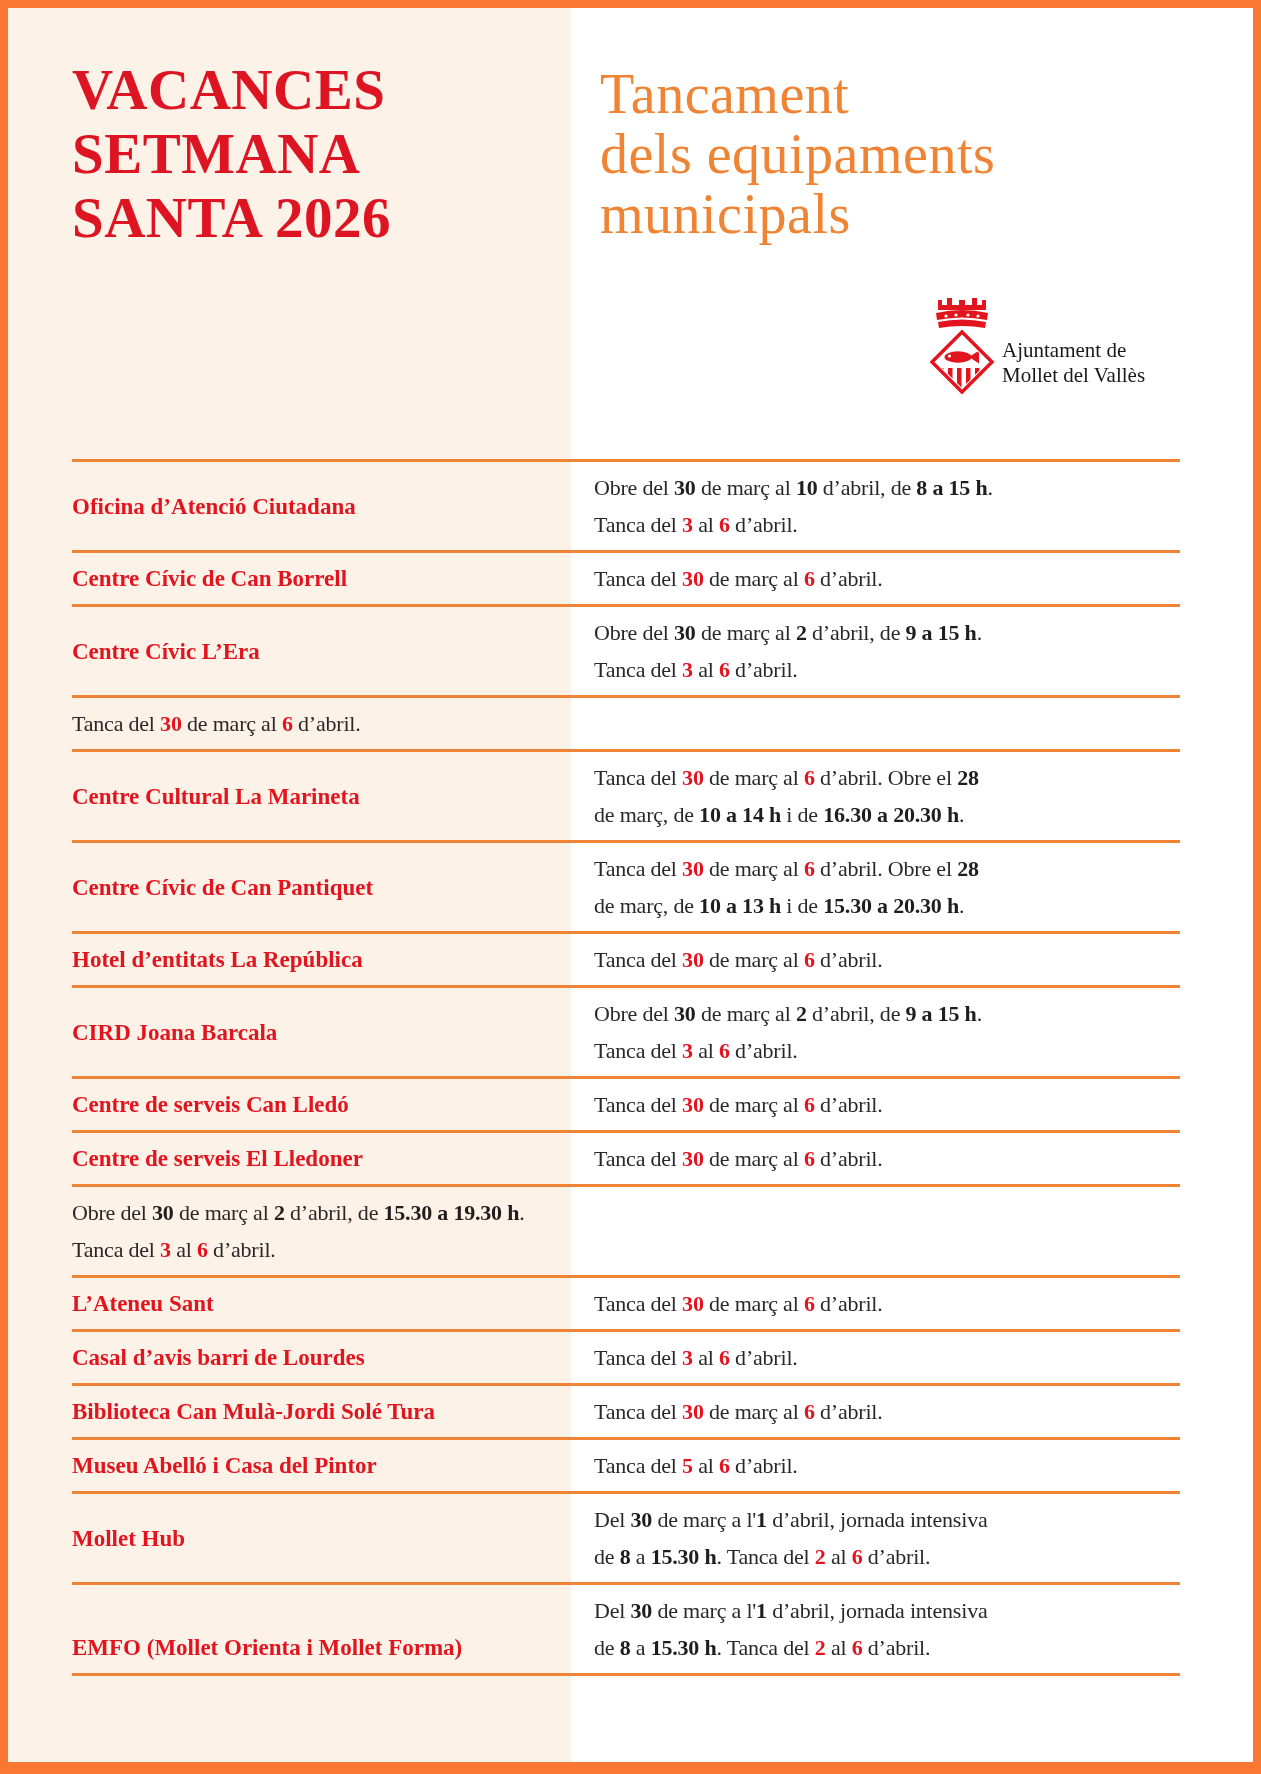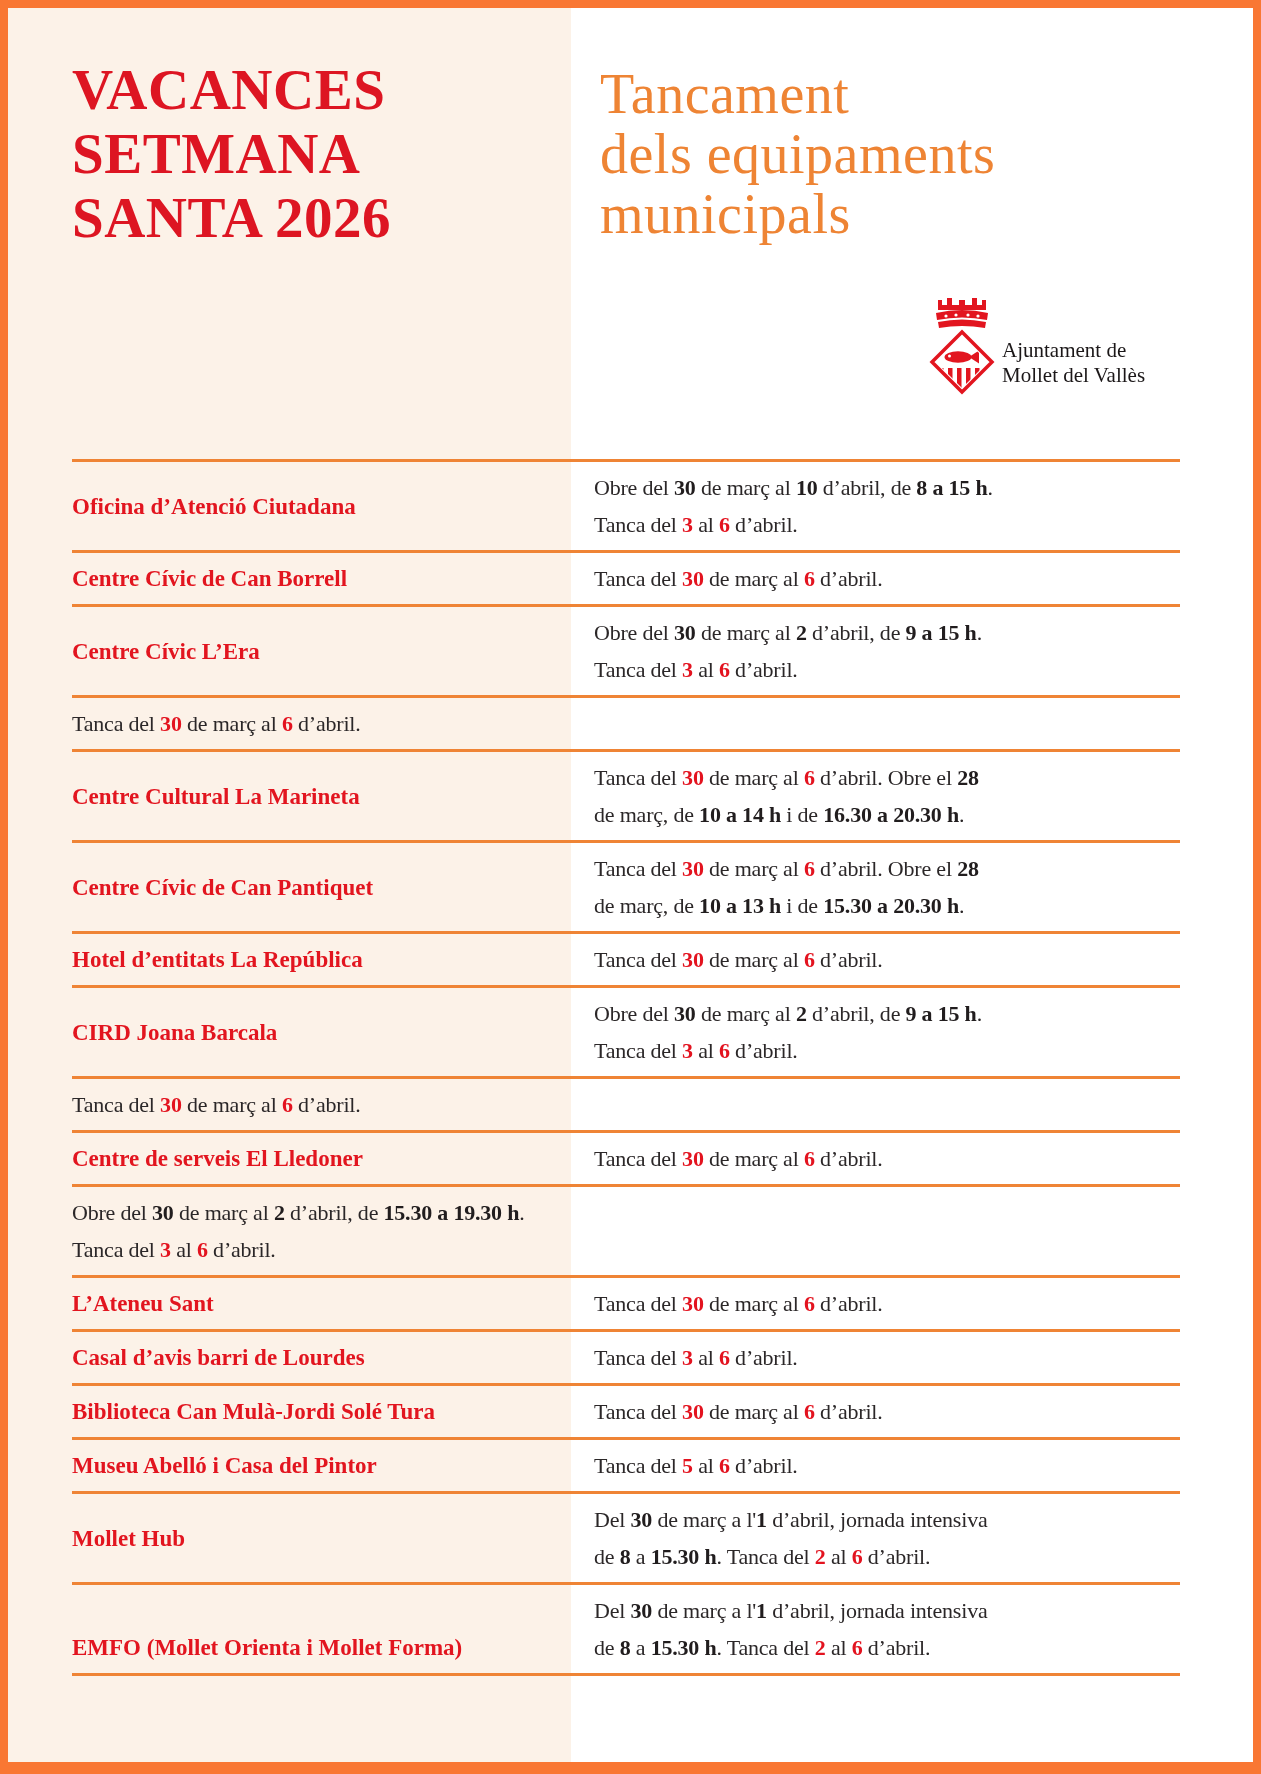--- a/index.html
+++ b/index.html
@@ -164,20 +164,21 @@
     <div class="cell name">Hotel d’entitats La República</div>
     <div class="cell sched"><span class="seg-n">Tanca del </span><span class="seg-r">30</span><span class="seg-n"> de març al </span><span class="seg-r">6</span><span class="seg-n"> d’abril.</span></div>
   </div>
 
   <div class="row">
     <div class="cell name">CIRD Joana Barcala</div>
     <div class="cell sched"><span class="seg-n">Obre del </span><span class="seg-b">30</span><span class="seg-n"> de març al </span><span class="seg-b">2</span><span class="seg-n"> d’abril, de </span><span class="seg-b">9 a 15 h</span><span class="seg-n">.</span><br><span class="seg-n">Tanca del </span><span class="seg-r">3</span><span class="seg-n"> al </span><span class="seg-r">6</span><span class="seg-n"> d’abril.</span></div>
   </div>
 
   <div class="row">
+    <div class="cell name">Centre de serveis Can Lledó</div>
     <div class="cell sched"><span class="seg-n">Tanca del </span><span class="seg-r">30</span><span class="seg-n"> de març al </span><span class="seg-r">6</span><span class="seg-n"> d’abril.</span></div>
   </div>
 
   <div class="row">
     <div class="cell name">Centre de serveis El Lledoner</div>
     <div class="cell sched"><span class="seg-n">Tanca del </span><span class="seg-r">30</span><span class="seg-n"> de març al </span><span class="seg-r">6</span><span class="seg-n"> d’abril.</span></div>
   </div>
 
   <div class="row">
     <div class="cell sched"><span class="seg-n">Obre del </span><span class="seg-b">30</span><span class="seg-n"> de març al </span><span class="seg-b">2</span><span class="seg-n"> d’abril, de </span><span class="seg-b">15.30 a 19.30 h</span><span class="seg-n">.</span><br><span class="seg-n">Tanca del </span><span class="seg-r">3</span><span class="seg-n"> al </span><span class="seg-r">6</span><span class="seg-n"> d’abril.</span></div>

